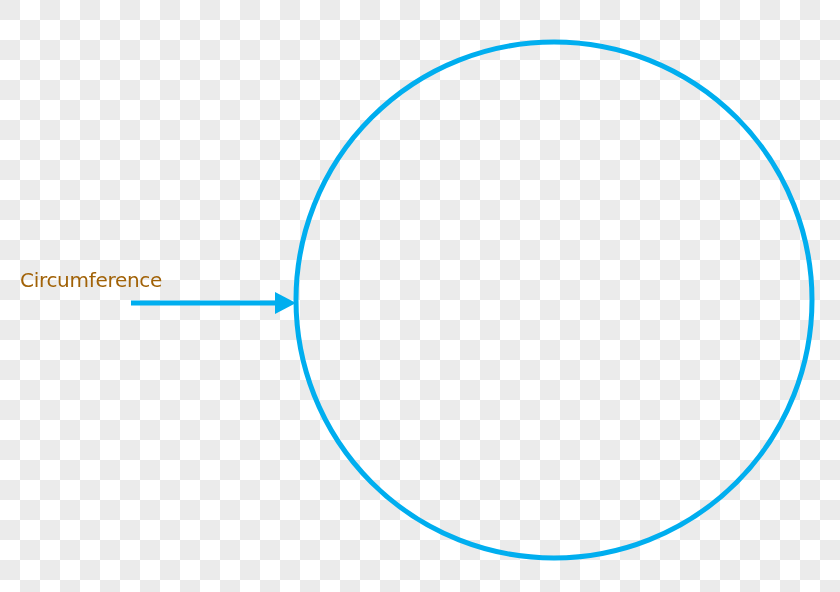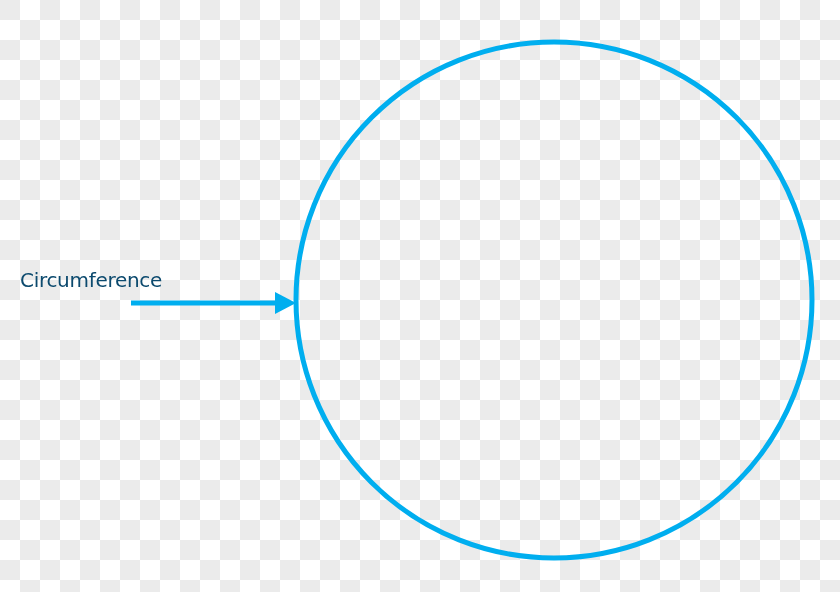--- a/index.html
+++ b/index.html
@@ -36,13 +36,13 @@
   </style>
 </head>
 <body>
 
 <svg class="figure" width="840" height="592" viewBox="0 0 840 592" xmlns="http://www.w3.org/2000/svg">
   <circle id="circle" cx="554" cy="300" r="258" fill="none" stroke="#00aeef" stroke-width="5"></circle>
   <line id="arrow-shaft" x1="131" y1="303" x2="278" y2="303" stroke="#00aeef" stroke-width="5"></line>
   <polygon id="arrow-head" points="275,292 296,303 275,314" fill="#00aeef"></polygon>
 </svg>
 
-<div class="label" style="color: #0c4a6e;">Circumference</div>
+<div class="label" style="color: #a16207;">Circumference</div>
 
 </body></html>

